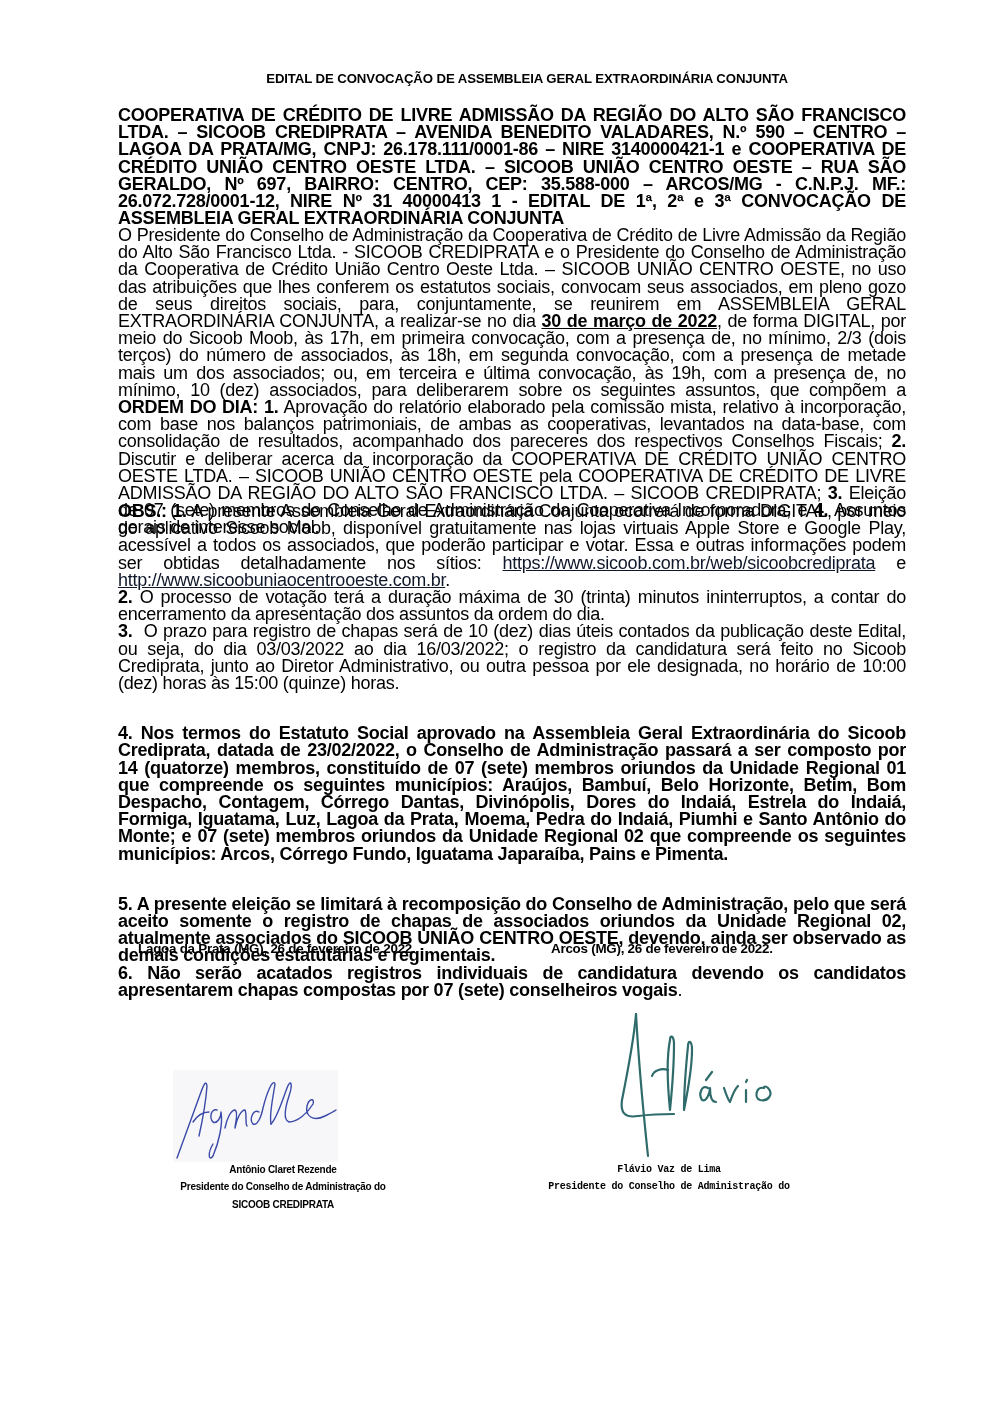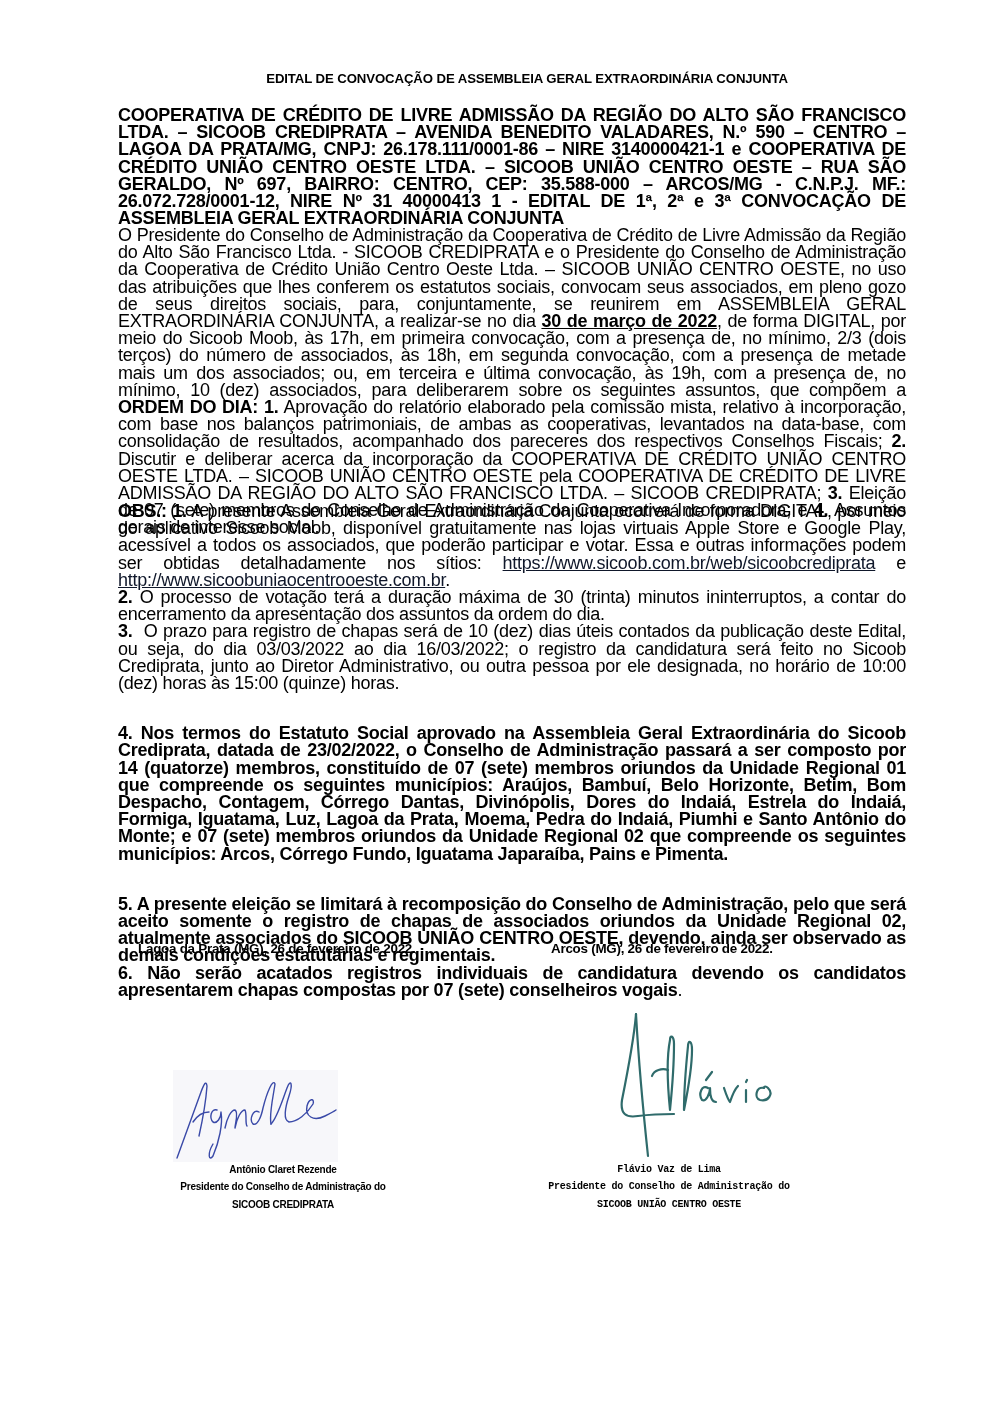--- a/index.html
+++ b/index.html
@@ -99,16 +99,15 @@
 
   <div class="sig-block sig-left">
     <div>Antônio Claret Rezende</div>
     <div>Presidente do Conselho de Administração do</div>
     <div>SICOOB CREDIPRATA</div>
   </div>
 
   <div class="sig-block sig-right">
     <div>Flávio Vaz de Lima</div>
     <div>Presidente do Conselho de Administração do</div>
-    <div>SICOOB UNIÃO CENTRO OESTE</div>
   </div>
 
 </div>
 
 </body></html>

